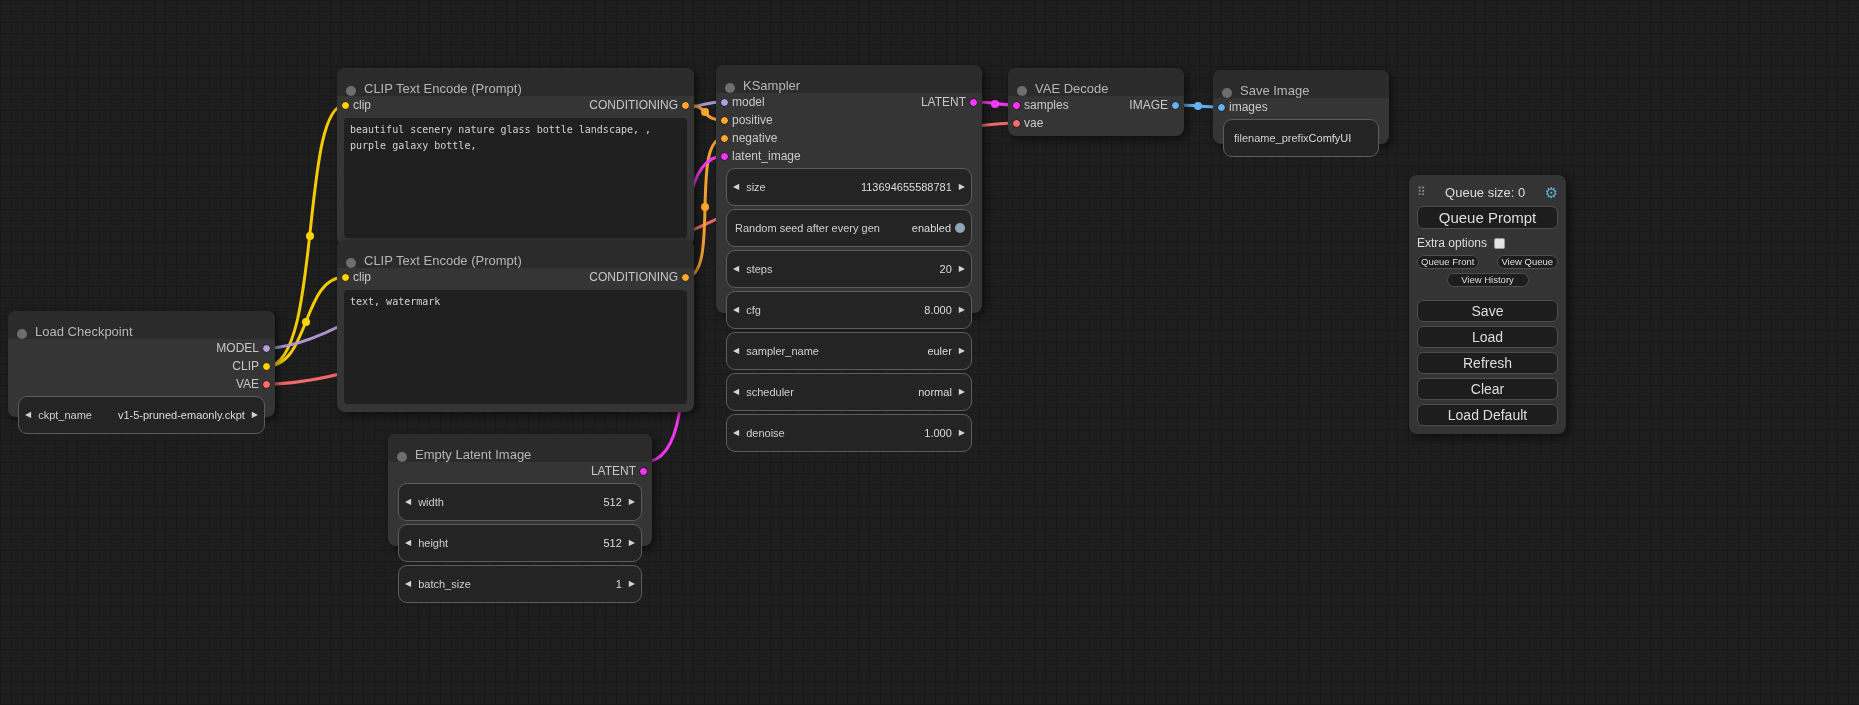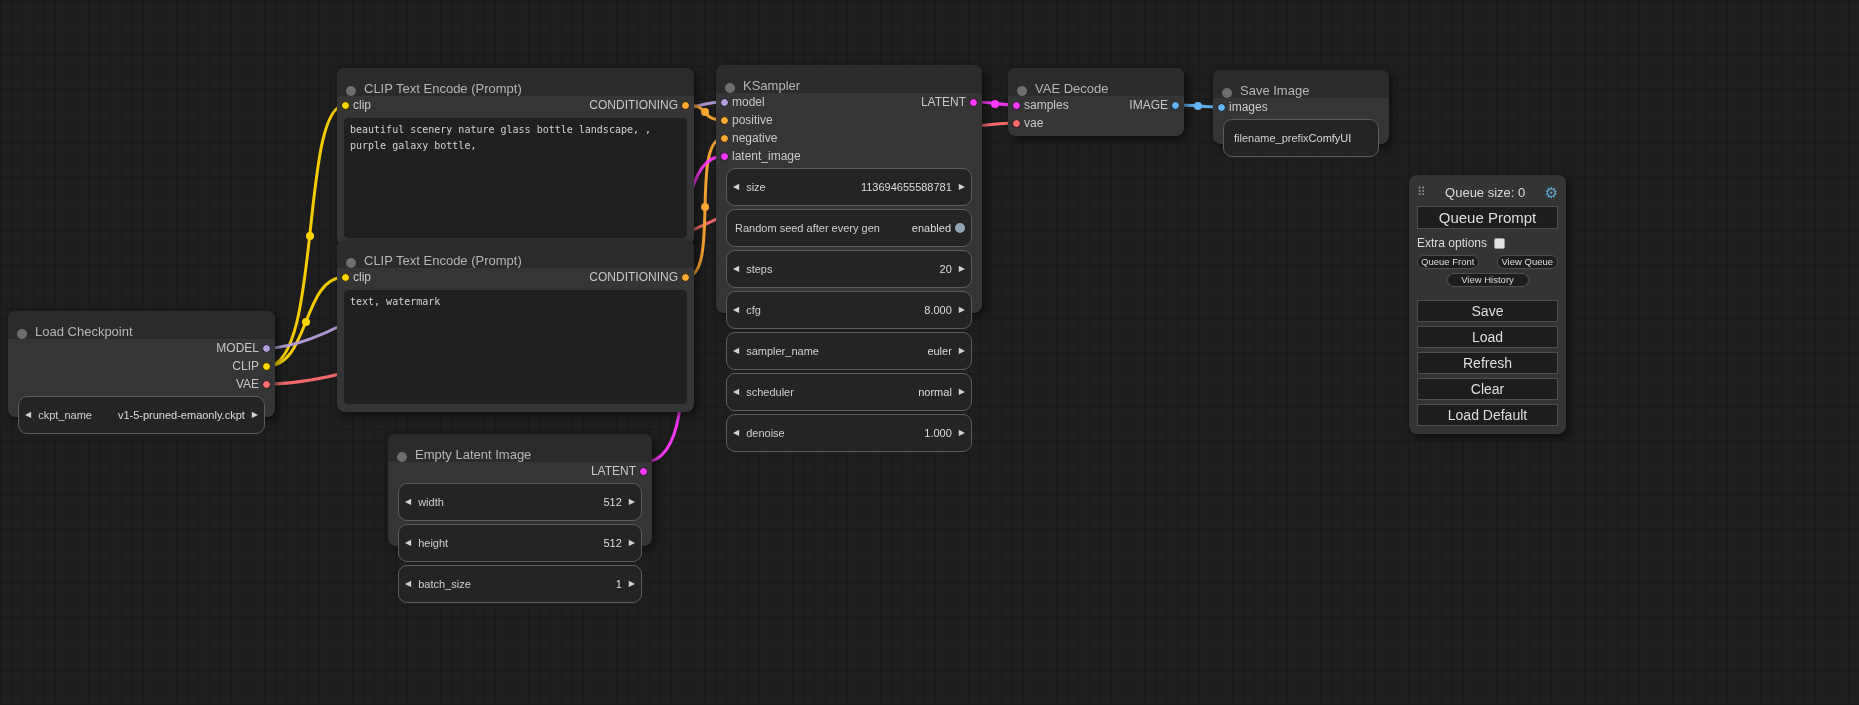--- a/index.html
+++ b/index.html
@@ -33,21 +33,21 @@
   .textbox{margin:4px 7px 0;background:#202020;border-radius:4px;padding:4px 6px;
     font-family:"DejaVu Sans Mono",monospace;font-size:10px;color:#d2d2d2;line-height:1.55;
     white-space:pre-wrap;box-sizing:border-box;overflow:hidden;}
 
   .menu{position:absolute;left:1409px;top:175px;width:157px;z-index:3;background:#343434;
     border-radius:8px;box-shadow:3px 3px 10px rgba(0,0,0,.6);padding:8px;box-sizing:border-box;
     color:#dcdcdc;}
   .menu-header{display:flex;align-items:center;justify-content:space-between;font-size:13px;height:18px;}
   .drag{color:#8a8a8a;font-size:12px;cursor:move;}
   .gear{font-size:15px;line-height:1;}
-  .btn{display:block;width:100%;background:#1d1d1d;border:1px solid #4d4d4d;border-radius:0;
+  .btn{display:block;width:100%;background:#1d1d1d;border:1px solid #4d4d4d;border-radius:6px;
     color:#dedede;text-align:center;box-sizing:border-box;cursor:pointer;}
   .btn.big{height:23px;font-size:15px;line-height:21px;margin-top:5px;}
   .btn.action{height:22px;font-size:14px;line-height:20px;margin-top:4px;}
   .extra{display:flex;align-items:center;justify-content:flex-start;gap:7px;font-size:12px;margin-top:7px;height:14px;}
   .cb{width:11px;height:11px;background:#e3e3e3;border:1px solid #9a9a9a;border-radius:2px;box-sizing:border-box;cursor:pointer;}
   .row2{display:flex;gap:18px;margin-top:5px;}
   .btn.small{height:14px;font-size:9.5px;line-height:12px;border-radius:7px;flex:1;}
   .hist{display:flex;justify-content:center;margin-top:4px;}
   .hist .btn.small{flex:none;width:82px;}
   .gapv{height:9px;}

